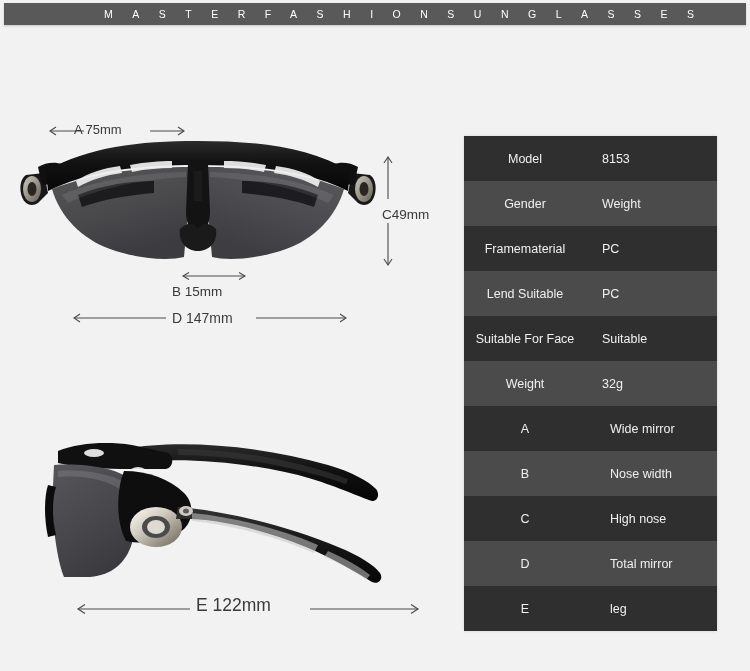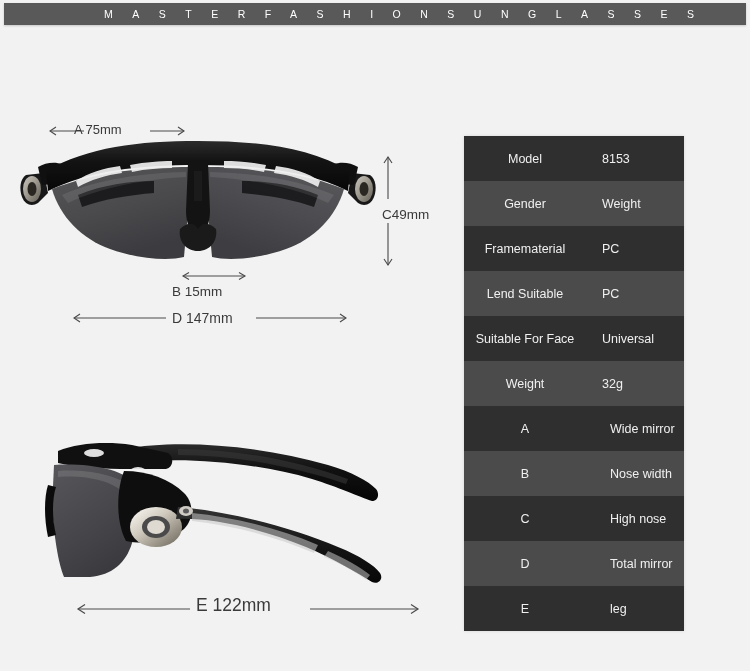--- a/index.html
+++ b/index.html
@@ -98,21 +98,21 @@
   .arrow-svg {
     position: absolute;
     overflow: visible;
   }
 
   
   .spec-table {
     position: absolute;
     left: 464px;
     top: 111px;
-    width: 220px;
+    width: 253px;
     background: #fef9c3;
     box-shadow: 0 0 3px rgba(0,0,0,.12);
   }
   .spec-row {
     display: flex;
     align-items: center;
     height: 45px;
     box-sizing: border-box;
   }
   .spec-row.dark  { background: #2f2f2f; }
@@ -340,21 +340,21 @@
       <div class="spec-val">PC</div>
     </div>
 
     <div class="spec-row light">
       <div class="spec-key">Lend Suitable</div>
       <div class="spec-val">PC</div>
     </div>
 
     <div class="spec-row dark">
       <div class="spec-key">Suitable For Face</div>
-      <div class="spec-val">Universal</div>
+      <div class="spec-val">Suitable</div>
     </div>
 
     <div class="spec-row light">
       <div class="spec-key">Weight</div>
       <div class="spec-val">32g</div>
     </div>
 
     <div class="spec-row dark ab">
       <div class="spec-key">A</div>
       <div class="spec-val">Wide mirror</div>

